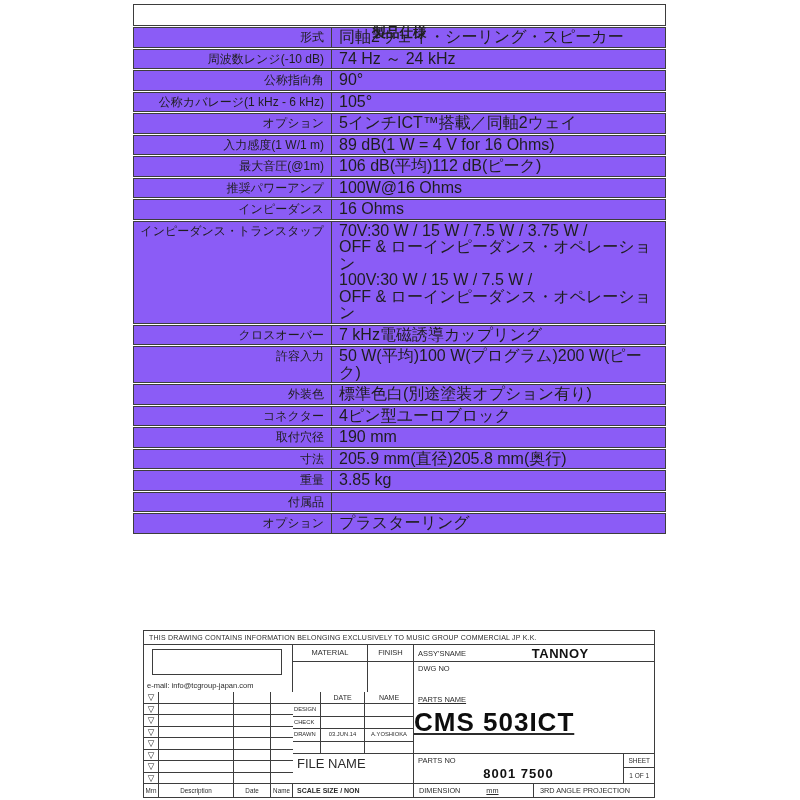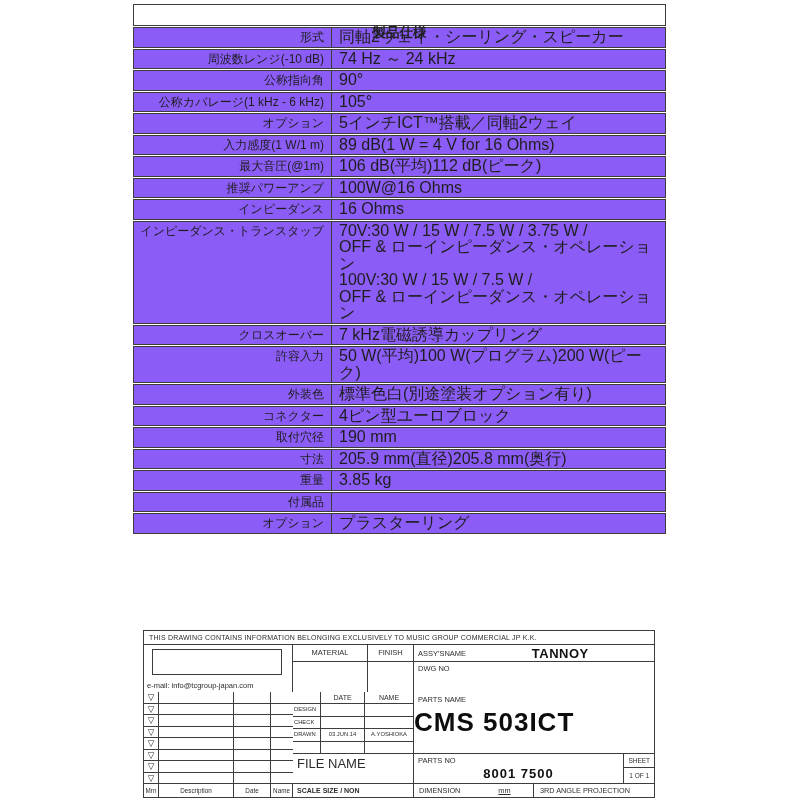--- a/index.html
+++ b/index.html
@@ -71,41 +71,41 @@
   .sign-table { left: 149px; top: 61px; width: 121px; height: 61px; display: flex; flex-direction: column; border-right: 1px solid #3d3d3d; }
   .sign-row { flex: 1; display: flex; border-bottom: 1px solid #3d3d3d; }
   .sign-row:last-child { border-bottom: none; }
   .sign-role { width: 28px; flex: none; border-right: 1px solid #3d3d3d; font-size: 5.8px; line-height: 11px; padding-left: 1px; overflow: hidden; }
   .sign-date { width: 44px; flex: none; border-right: 1px solid #3d3d3d; font-size: 5.8px; line-height: 11px; text-align: center; }
   .sign-name { flex: 1; font-size: 5.8px; line-height: 11px; text-align: center; }
   .sign-row.head .sign-date, .sign-row.head .sign-name { font-size: 7px; }
 
   .filename-cell { left: 149px; top: 122px; width: 121px; height: 30px; border-top: 1px solid #3d3d3d; border-right: 1px solid #3d3d3d; padding: 2px 0 0 4px; font-size: 13px; }
 
-  .partsname-cell { left: 270px; top: 61px; width: 240.5px; height: 61px; }
+  .partsname-cell { left: 270px; top: 61px; width: 240.5px; height: 61px; text-decoration: underline; }
   .partsname-label { padding: 3px 0 0 4px; font-size: 7.5px; }
   .partsname-value { text-align: left; font-weight: bold; font-size: 26px; letter-spacing: 1px; color: #0d0d0d; margin-top: 3px; }
 
   .partsno-cell { left: 270px; top: 122px; width: 209px; height: 30px; border-top: 1px solid #3d3d3d; }
   .partsno-label { padding: 2px 0 0 4px; font-size: 7.5px; }
   .partsno-value { text-align: center; font-weight: bold; font-size: 13px; letter-spacing: 1px; color: #111; margin-top: 1px; }
 
   .sheet-cell { left: 479px; top: 122px; width: 31.5px; height: 30px; border-top: 1px solid #3d3d3d; border-left: 1px solid #3d3d3d; }
   .sheet-label { height: 14px; border-bottom: 1px solid #3d3d3d; text-align: center; font-size: 6.5px; line-height: 13px; }
   .sheet-value { text-align: center; font-size: 6.5px; line-height: 15px; }
 
   .footer-band { left: 0; top: 152px; width: 100%; height: 14.5px; border-top: 1px solid #3d3d3d; display: flex; }
   .f-cell { border-right: 1px solid #3d3d3d; height: 100%; font-size: 6.3px; line-height: 13.5px; text-align: center; overflow: hidden; white-space: nowrap; }
   .f-mark { width: 15px; flex: none; }
   .f-desc { width: 75px; flex: none; }
   .f-date { width: 37px; flex: none; }
   .f-name { width: 22px; flex: none; }
   .f-scale { width: 121px; flex: none; text-align: left; padding-left: 4px; font-weight: bold; font-size: 7px; }
   .f-dim { width: 120px; flex: none; text-align: left; padding-left: 5px; font-size: 7.3px; }
-  .f-dim .dim-unit { margin-left: 38px; text-decoration: underline; }
+  .f-dim .dim-unit { margin-left: 26px; text-decoration: underline; }
   .f-proj { flex: 1; border-right: none; text-align: left; padding-left: 6px; font-size: 7.3px; }
 </style>
 </head>
 <body>
 
 <div class="spec-table">
   <div class="spec-header">製品仕様</div>
   <div>
 
       <div class="spec-row">

